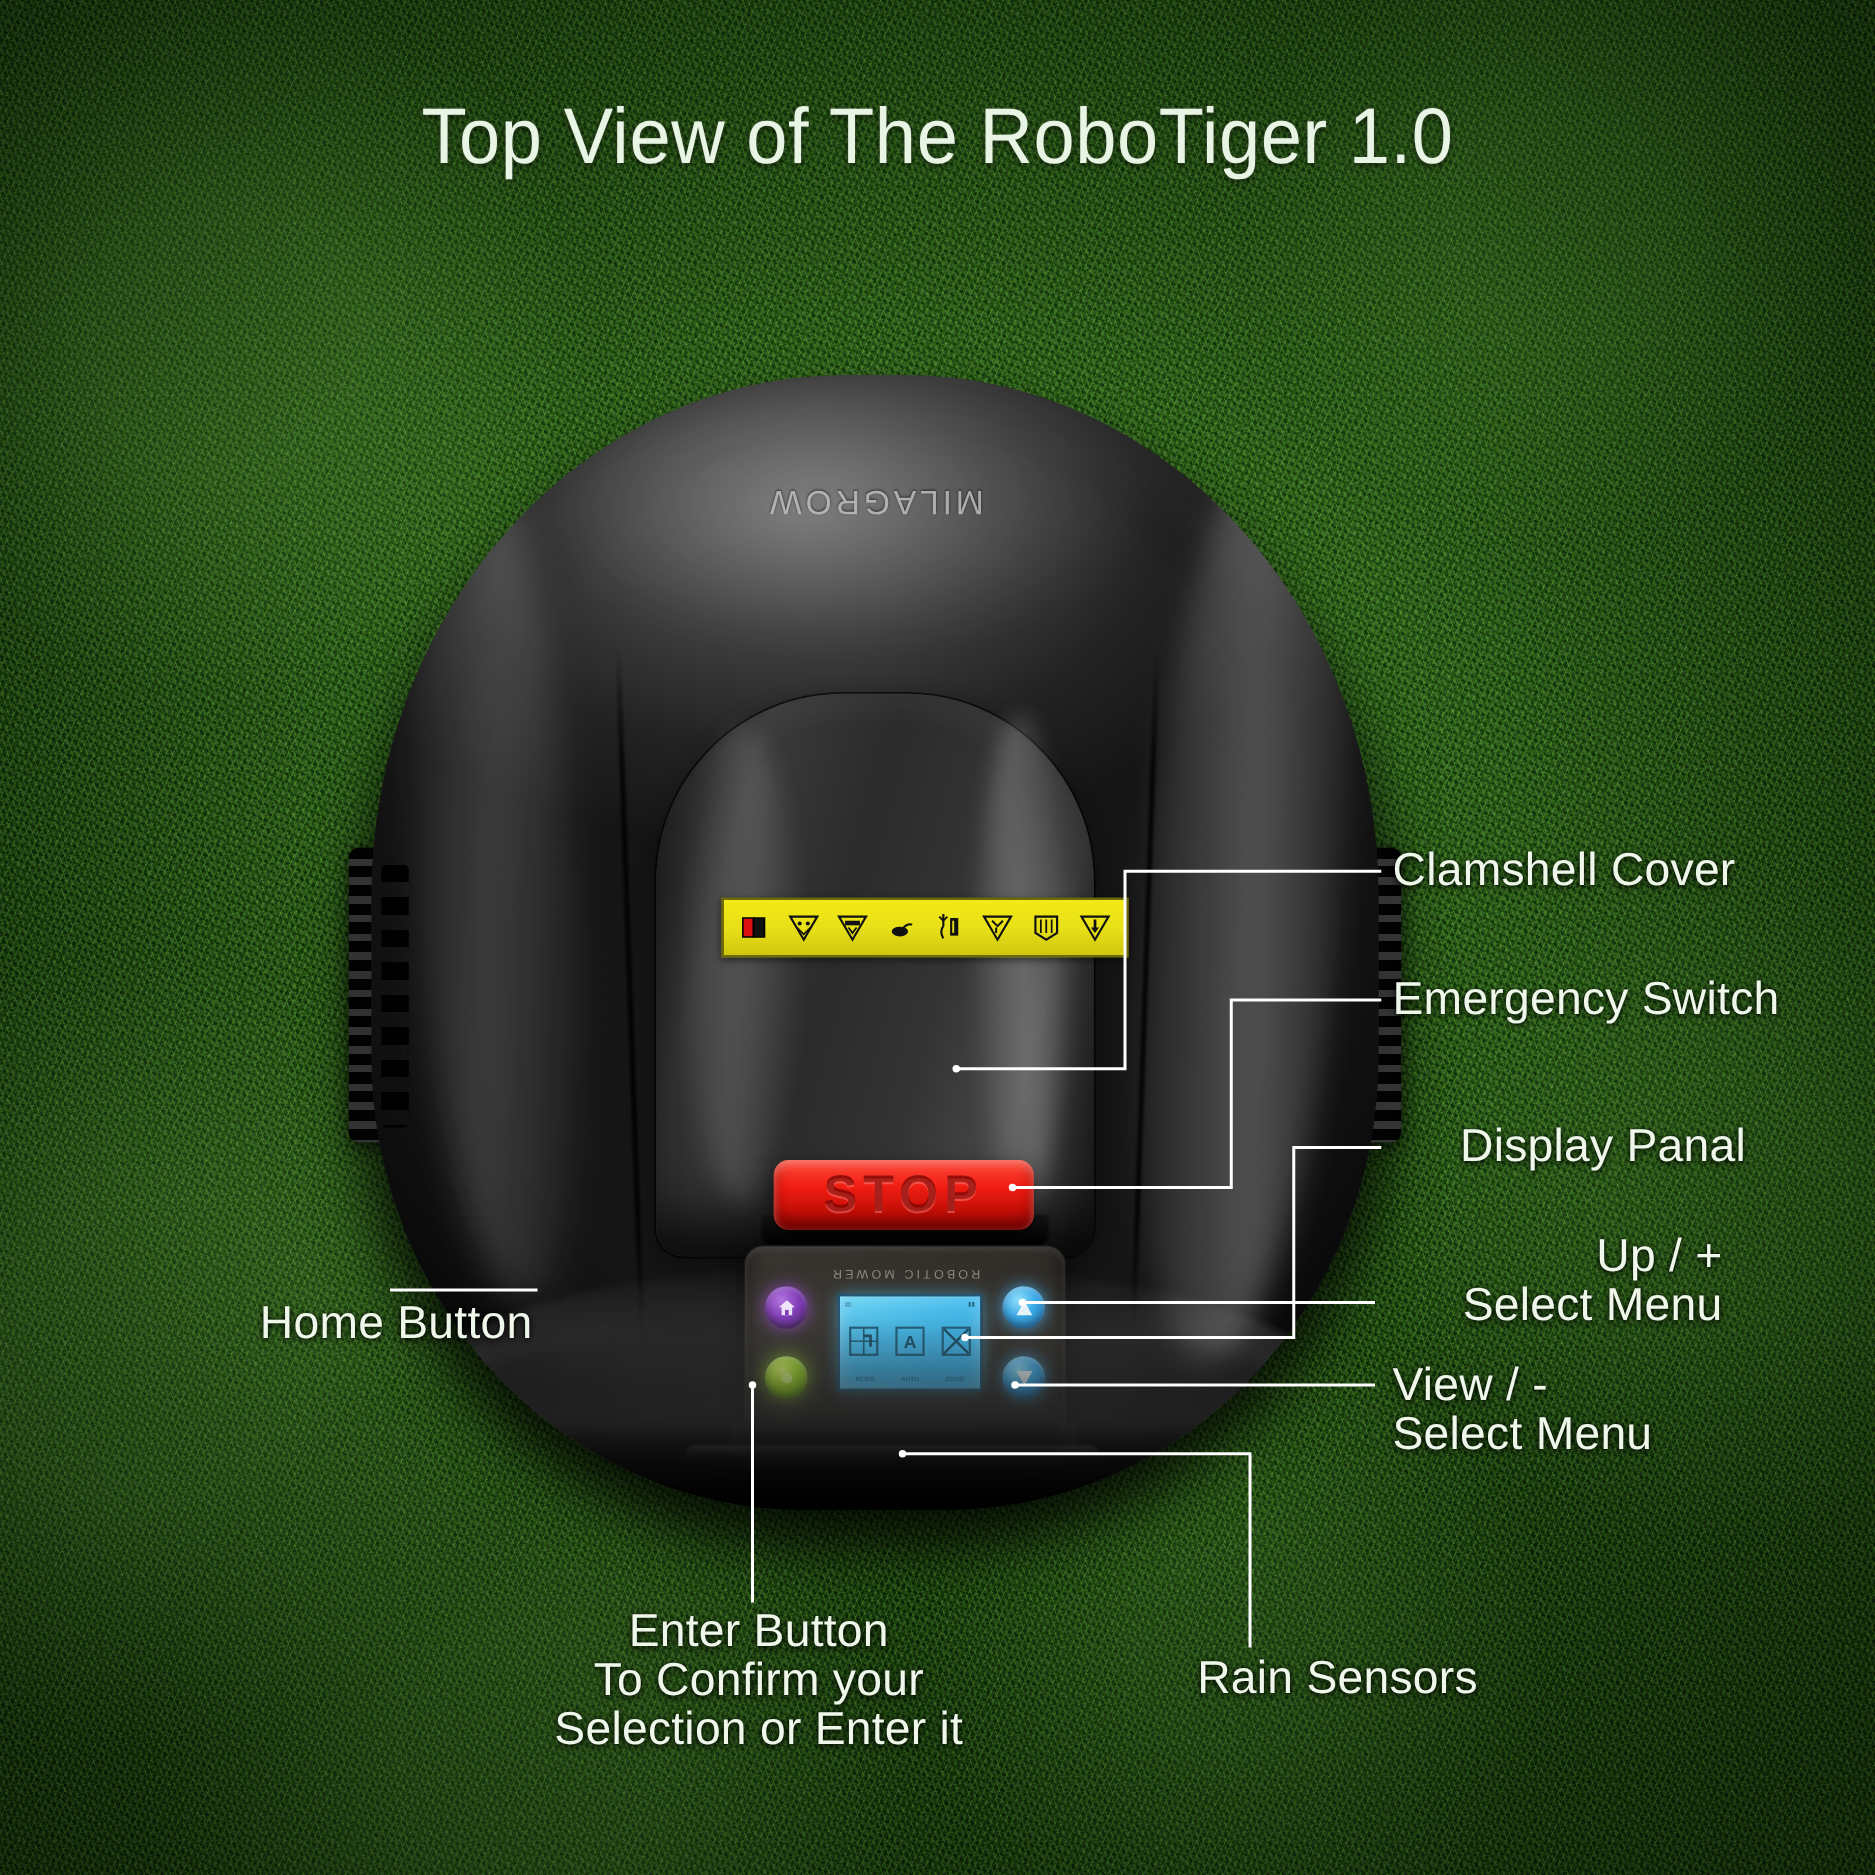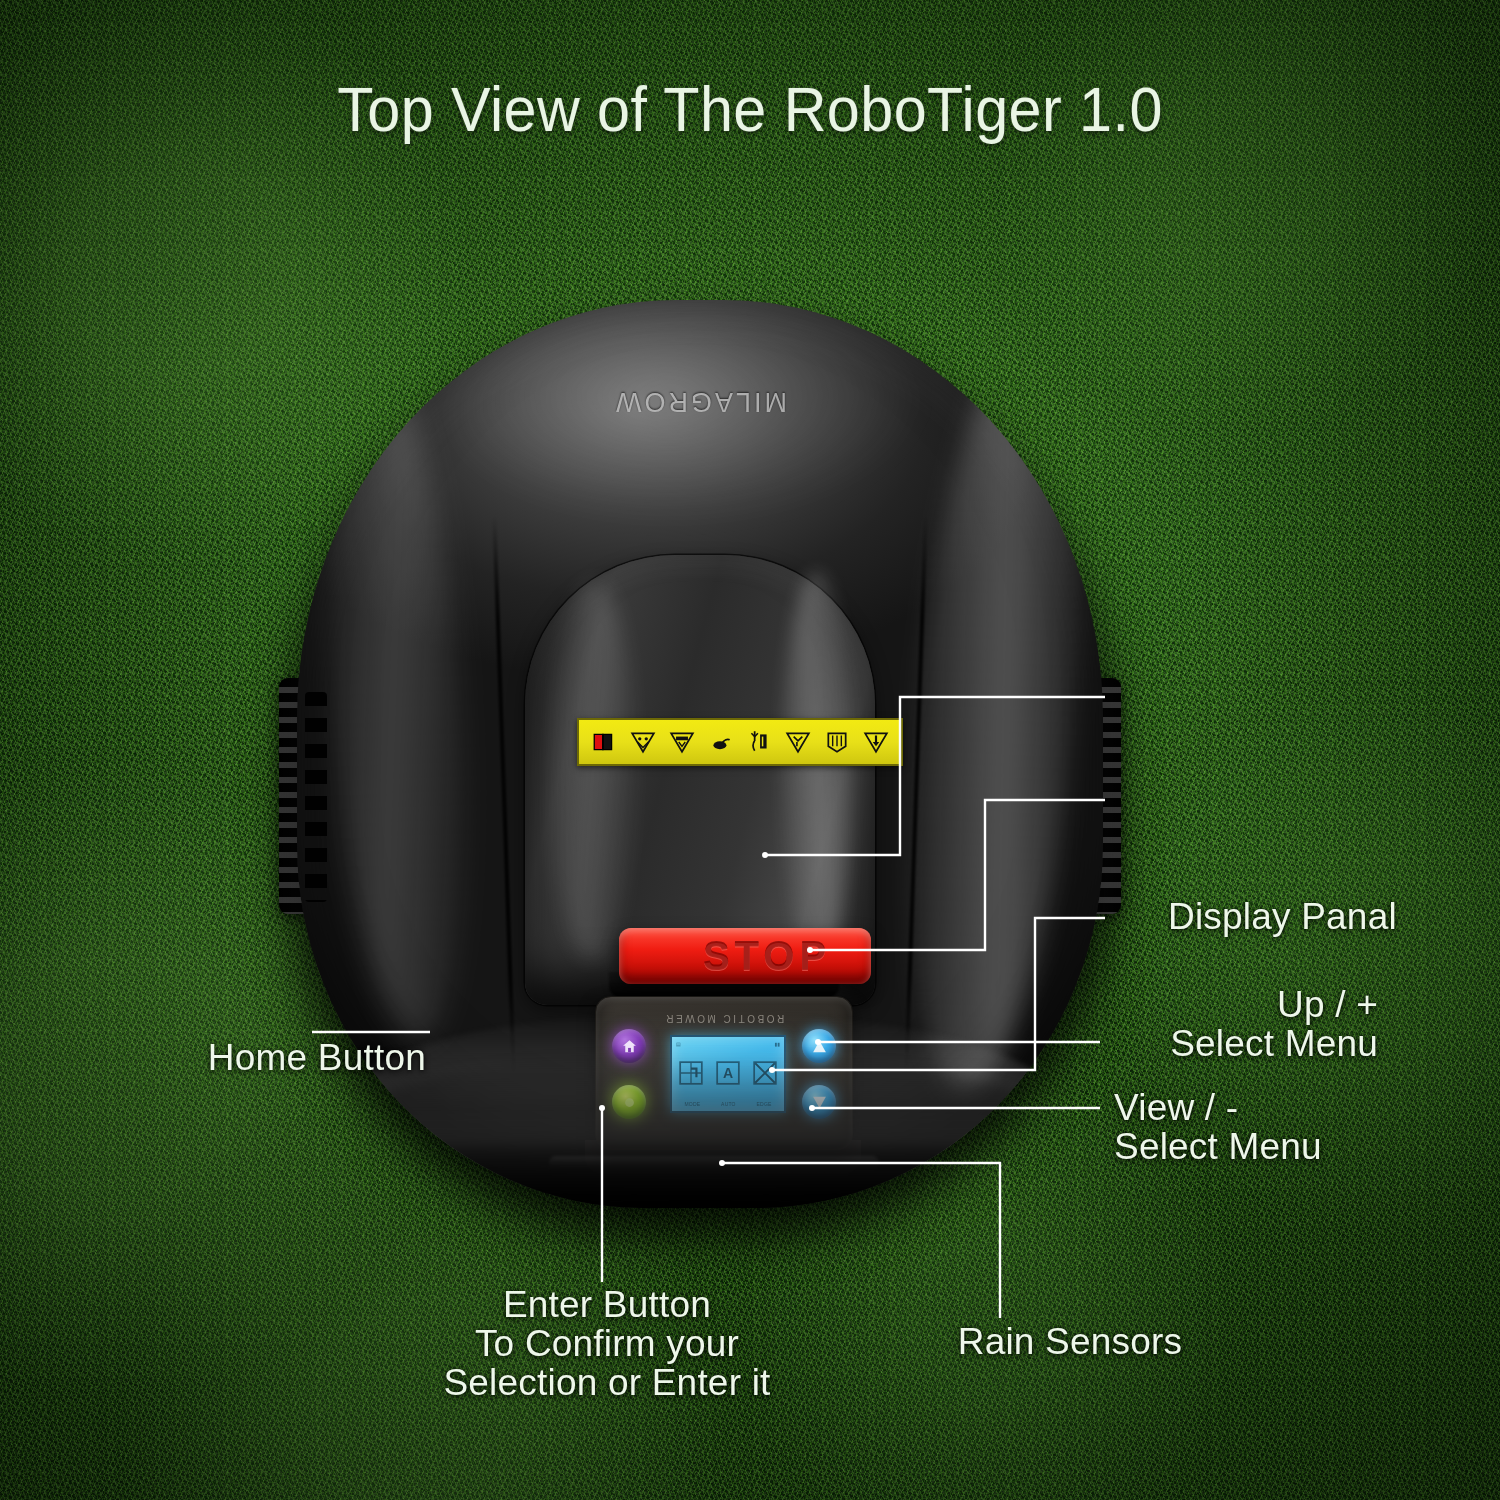--- a/index.html
+++ b/index.html
@@ -183,21 +183,21 @@
 
   
   .stop{
     position:absolute;left:322px;top:628px;width:208px;height:56px;
     border-radius:12px;
     background:linear-gradient(180deg,#ff4d3d 0%,#f01d12 38%,#c00d06 78%,#8a0704 100%);
     box-shadow:
       inset 0 3px 7px rgba(255,180,170,.55),
       inset 0 -7px 12px rgba(90,0,0,.7),
       0 7px 16px rgba(0,0,0,.6);
-    display:flex;align-items:center;justify-content:center;padding-left:44px;
+    display:flex;align-items:center;justify-content:center;
   }
   .stop span{
     font-size:40px;font-weight:700;letter-spacing:5px;
     color:rgba(150,10,5,.62);
     text-shadow:0 1px 0 rgba(255,140,130,.45), 0 -1px 0 rgba(90,0,0,.6);
     user-select:none;
   }
   .stop-base{
     position:absolute;left:312px;top:672px;width:230px;height:26px;
     border-radius:0 0 12px 12px;
@@ -492,21 +492,27 @@
 
     <path d="M312 1032 H 430"></path>
 
     <path d="M722 1163 H 1000 V 1318"></path>
     <circle cx="722" cy="1163" r="3"></circle>
 
     <path d="M602 1108 V 1282"></path>
     <circle cx="602" cy="1108" r="3"></circle>
   </svg>
 
-
+  <div class="lab r" style="left:1114px;top:676px;">
+    <span>Clamshell Cover</span>
+  </div>
+
+  <div class="lab r" style="left:1114px;top:779px;">
+    <span>Emergency Switch</span>
+  </div>
 
   <div class="lab r" style="left:1168px;top:897px;">
     <span>Display Panal</span>
   </div>
 
   <div class="lab ra" style="right:122px;top:985px;margin-left:45px;">
     <span>Up / +</span><br>
     <span>Select Menu</span>
   </div>
 

